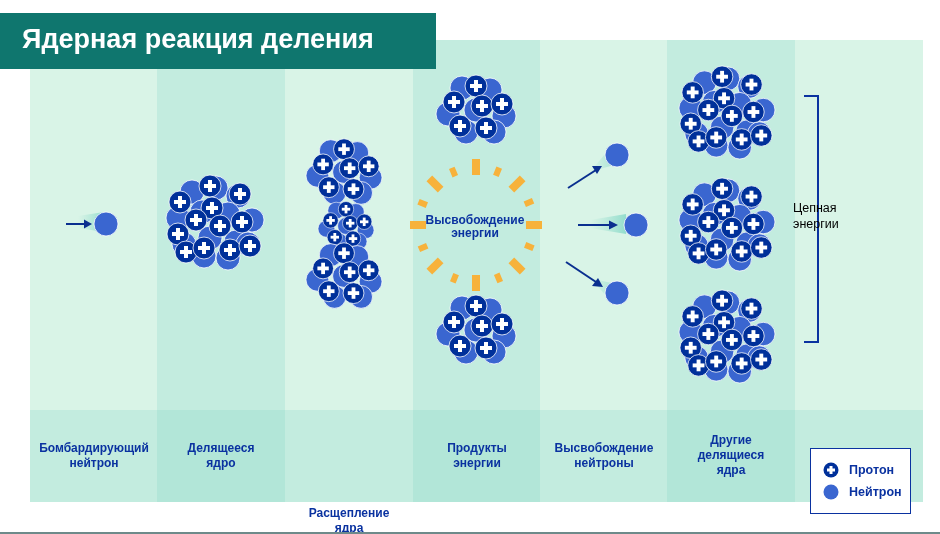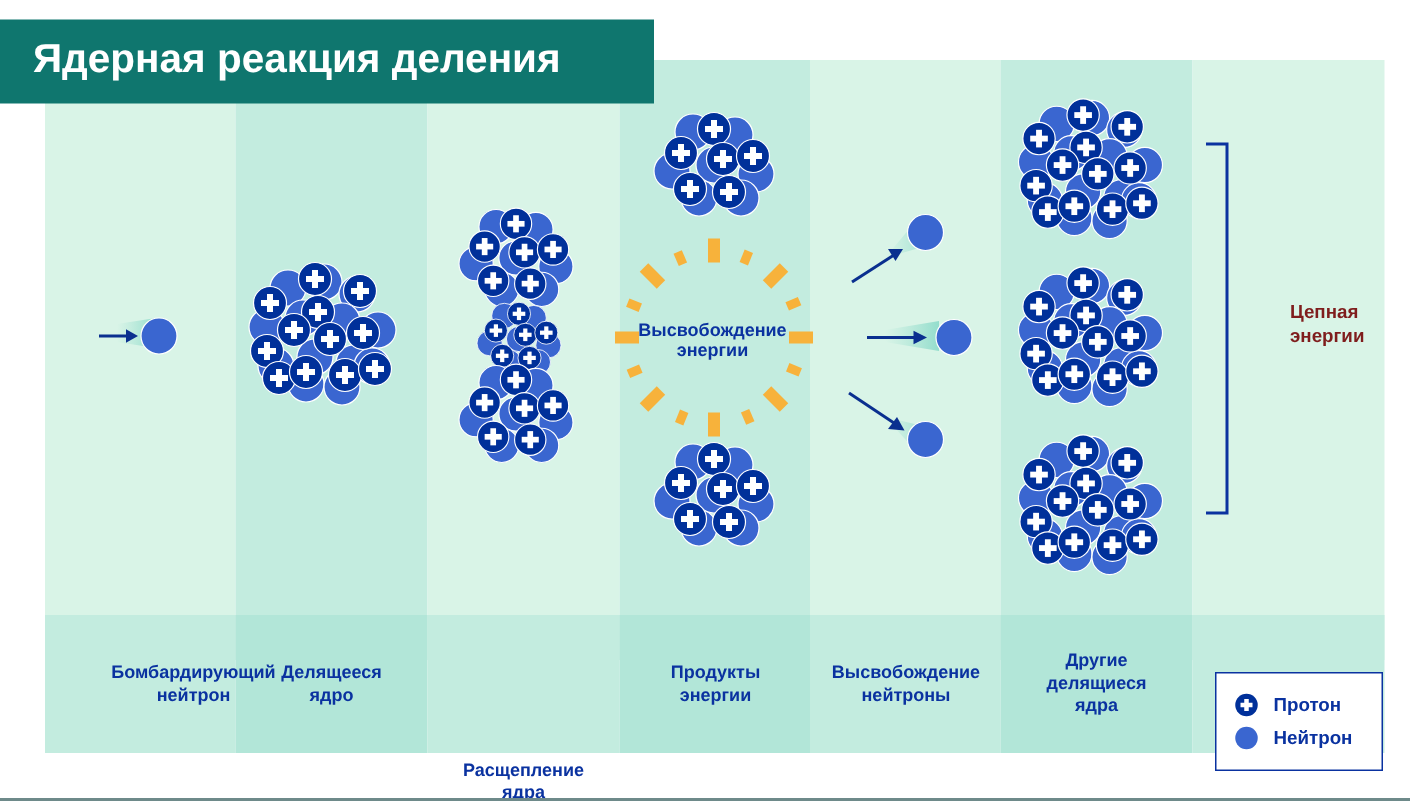--- a/index.html
+++ b/index.html
@@ -7,22 +7,22 @@
   .col{position:absolute;top:40px;height:400px;}
   .col-a{background:#d9f4e7;}
   .col-b{background:#c3ecdf;}
   .label-band{position:absolute;top:410px;height:92px;}
   .label-a{background:#c3ecdf;}
   .label-b{background:#b2e6d8;}
   .title-bar{position:absolute;left:0;top:13px;width:436px;height:56px;background:#0f766e;}
   .title-text{position:absolute;left:22px;top:11px;color:#ffffff;font-size:27px;font-weight:bold;white-space:nowrap;}
   .label{position:absolute;width:128px;text-align:center;color:#0a32a0;font-weight:bold;font-size:12px;line-height:15px;}
   .energy-text{position:absolute;left:412px;top:214px;width:126px;text-align:center;color:#0a32a0;font-weight:bold;font-size:12px;line-height:13px;}
-  .chain-text{position:absolute;left:860px;top:200px;color:#7f1d1d;font-weight:bold;font-size:12.5px;line-height:16px;}
-  .legend{position:absolute;left:810px;top:448px;width:112px;height:66px;border:1.5px solid #0a32a0;background:#fff;box-sizing:border-box;}
+  .chain-text{position:absolute;left:793px;top:200px;color:#000000;font-weight:normal;font-size:12.5px;line-height:16px;}
+  .legend{position:absolute;left:810px;top:448px;width:101px;height:66px;border:1.5px solid #0a32a0;background:#fff;box-sizing:border-box;}
   .legend-row{position:absolute;left:12px;display:flex;align-items:center;}
   .legend-label{color:#0a32a0;font-weight:bold;font-size:12.5px;margin-left:10px;}
   .bottom-line{position:absolute;left:0;top:532px;width:940px;height:2px;background:#6e8a8a;}
   svg{position:absolute;left:0;top:0;}
 </style>
 </head>
 <body>
 
 <div class="col col-a" style="left:30px;width:127px;"></div>
 <div class="col col-b" style="left:157px;width:128px;"></div>
@@ -187,21 +187,21 @@
 <div class="energy-text">
   <div>Высвобождение</div>
   <div>энергии</div>
 </div>
 
 <div class="chain-text">
   <div>Цепная</div>
   <div>энергии</div>
 </div>
 
-<div class="label" style="left:30px;top:441px;padding-left:35px;">
+<div class="label" style="left:30px;top:441px;">
   <div>Бомбардирующий</div>
   <div>нейтрон</div>
 </div>
 <div class="label" style="left:157px;top:441px;">
   <div>Делящееся</div>
   <div>ядро</div>
 </div>
 <div class="label" style="left:285px;top:462px;margin-top:44px;">
   <div>Расщепление</div>
   <div>ядра</div>

